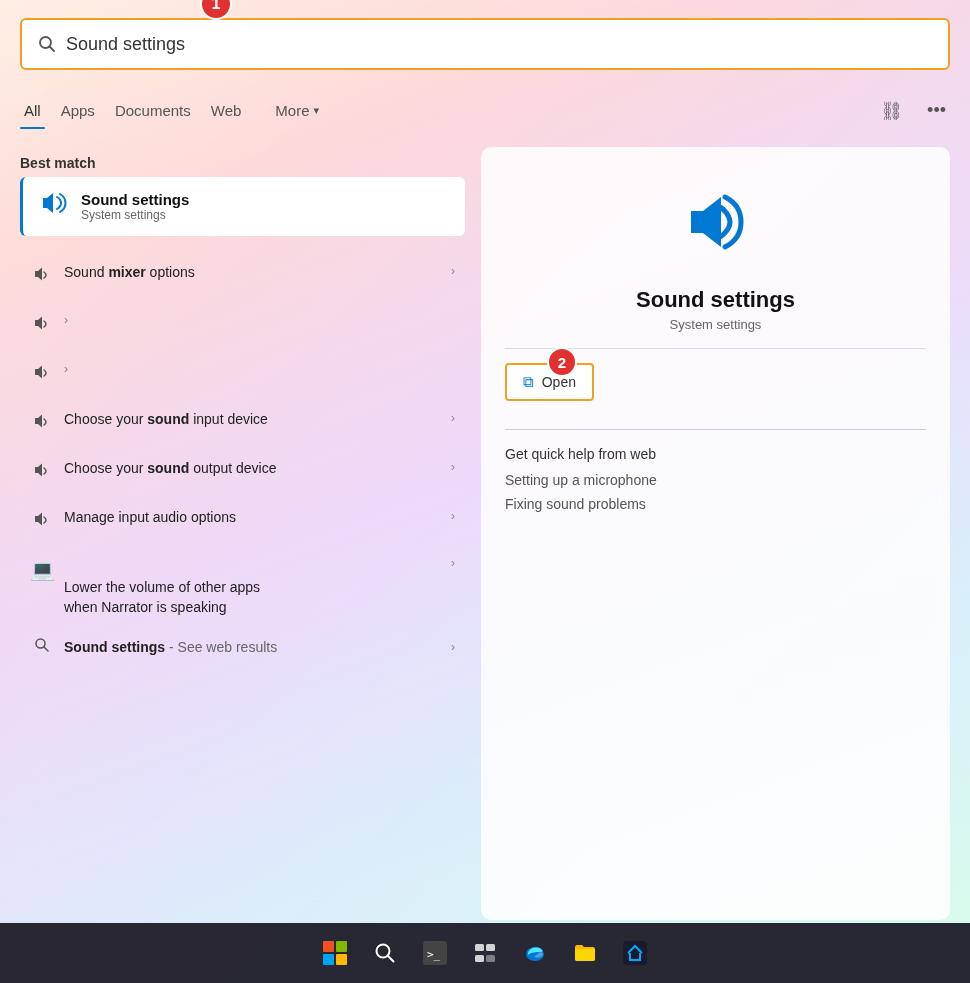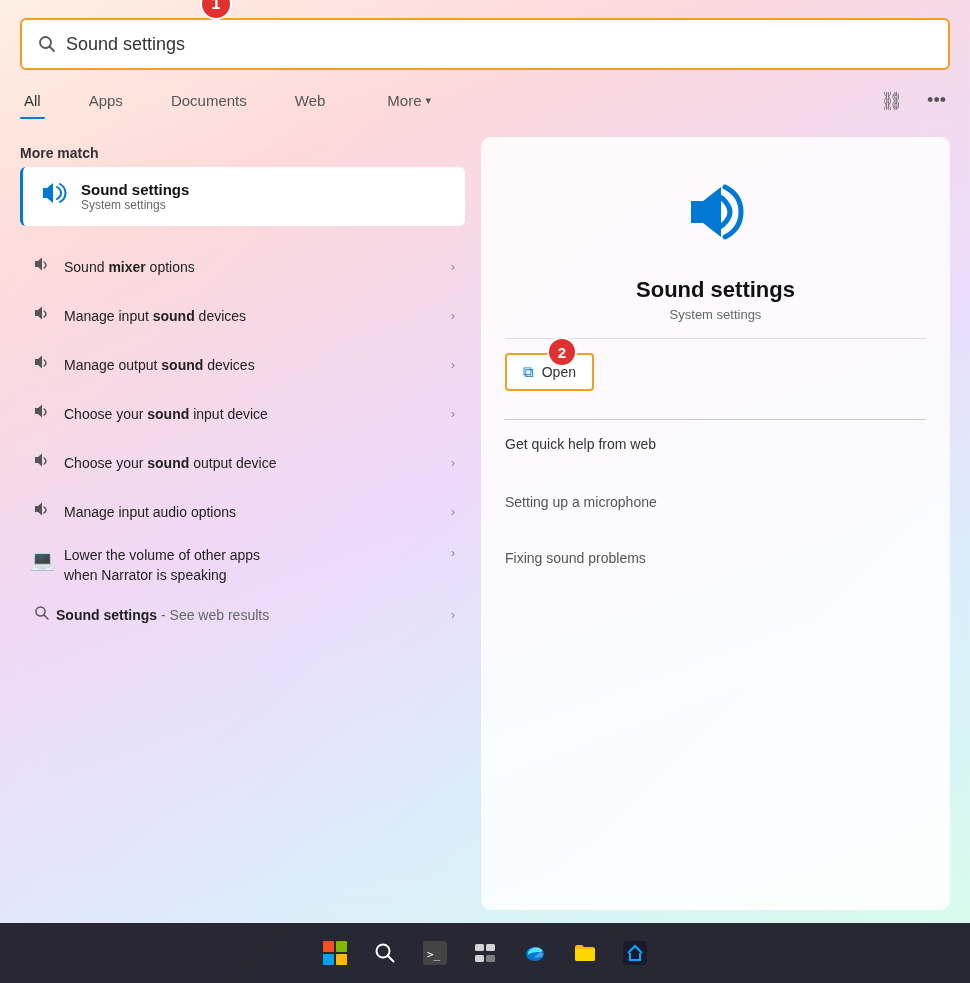--- a/index.html
+++ b/index.html
@@ -69,22 +69,22 @@
       align-items: center;
       justify-content: center;
       z-index: 10;
       border: 2px solid white;
     }
 
     
     .tabs {
       display: flex;
       align-items: center;
-      padding: 14px 20px 0 20px;
-      gap: 40px;
+      padding: 24px 20px 0 20px;
+      gap: 12px;
       border-bottom: none;
       position: relative;
       justify-content: center;
     }
     .tab {
       font-size: 15px;
       color: #555;
       padding: 8px 4px;
       cursor: pointer;
       position: relative;
@@ -165,21 +165,21 @@
       color: #111;
     }
     .best-match-text .subtitle {
       font-size: 12px;
       color: #666;
     }
 
     
     .settings-item {
       display: flex;
-      align-items: center;
+      align-items: flex-start;
       padding: 12px 10px;
       cursor: pointer;
       border-radius: 4px;
       gap: 10px;
     }
     .settings-item-icon {
       font-size: 18px;
       color: #555;
       flex-shrink: 0;
       width: 24px;
@@ -207,30 +207,31 @@
       border-radius: 4px;
       gap: 10px;
     }
     .settings-item-multiline .settings-item-icon {
       margin-top: 2px;
     }
     .settings-item-multiline .settings-item-text {
       font-size: 14px;
       color: #222;
       line-height: 1.4;
+      margin-top: 22px;
     }
 
     
     .search-web-item {
       display: flex;
       align-items: center;
       padding: 10px 10px;
       cursor: pointer;
       border-radius: 4px;
-      gap: 2px;
+      gap: 10px;
       justify-content: space-between;
     }
     .search-web-icon {
       font-size: 16px;
       color: #555;
       width: 24px;
       text-align: center;
     }
     .search-web-text {
       flex: 1;
@@ -323,21 +324,20 @@
       color: #333;
       font-weight: 500;
       margin-bottom: 10px;
     }
     .help-link {
       align-self: flex-start;
       font-size: 14px;
       color: #555;
       margin-bottom: 8px;
       cursor: pointer;
-      margin-top: 32px;
     }
 
     
     .taskbar {
       position: absolute;
       bottom: 0;
       left: 0;
       right: 0;
       height: 60px;
       background: rgba(30,30,40,0.95);
@@ -410,21 +410,21 @@
     <div class="tabs-right">
       <div class="tab-icon-btn">⛓</div>
       <div class="tab-icon-btn">•••</div>
     </div>
   </div>
 
   <div class="content-area">
 
     <div class="left-panel">
 
-      <div class="section-label">More match</div>
+      <div class="section-label">Best match</div>
 
       <div class="best-match-item">
         <div class="best-match-icon">
           <svg width="32" height="32" viewBox="0 0 32 32" fill="none">
             <path d="M6 11h4l6-5v20l-6-5H6V11z" fill="#0078d4"></path>
             <path d="M20 10c2.5 1.5 4 4 4 6s-1.5 4.5-4 6" stroke="#0078d4" stroke-width="2" stroke-linecap="round" fill="none"></path>
             <path d="M23 7c3.5 2 5.5 5.5 5.5 9s-2 7-5.5 9" stroke="#0078d4" stroke-width="2" stroke-linecap="round" fill="none"></path>
           </svg>
         </div>
         <div class="best-match-text">
@@ -447,35 +447,29 @@
         <div class="settings-item-chevron">›</div>
       </div>
 
       <div class="settings-item">
         <div class="settings-item-icon">
           <svg width="20" height="20" viewBox="0 0 20 20" fill="none">
             <path d="M3 7h3l4-3.5v13L6 13H3V7z" fill="#555"></path>
             <path d="M12 8c1.2 0.8 2 2 2 3s-0.8 2.2-2 3" stroke="#555" stroke-width="1.5" stroke-linecap="round" fill="none"></path>
           </svg>
         </div>
-        <div class="settings-item-text">
-          <span>Manage input </span><strong>sound</strong><span> devices</span>
-        </div>
         <div class="settings-item-chevron">›</div>
       </div>
 
       <div class="settings-item">
         <div class="settings-item-icon">
           <svg width="20" height="20" viewBox="0 0 20 20" fill="none">
             <path d="M3 7h3l4-3.5v13L6 13H3V7z" fill="#555"></path>
             <path d="M12 8c1.2 0.8 2 2 2 3s-0.8 2.2-2 3" stroke="#555" stroke-width="1.5" stroke-linecap="round" fill="none"></path>
           </svg>
-        </div>
-        <div class="settings-item-text">
-          <span>Manage output </span><strong>sound</strong><span> devices</span>
         </div>
         <div class="settings-item-chevron">›</div>
       </div>
 
       <div class="settings-item">
         <div class="settings-item-icon">
           <svg width="20" height="20" viewBox="0 0 20 20" fill="none">
             <path d="M3 7h3l4-3.5v13L6 13H3V7z" fill="#555"></path>
             <path d="M12 8c1.2 0.8 2 2 2 3s-0.8 2.2-2 3" stroke="#555" stroke-width="1.5" stroke-linecap="round" fill="none"></path>
           </svg>

